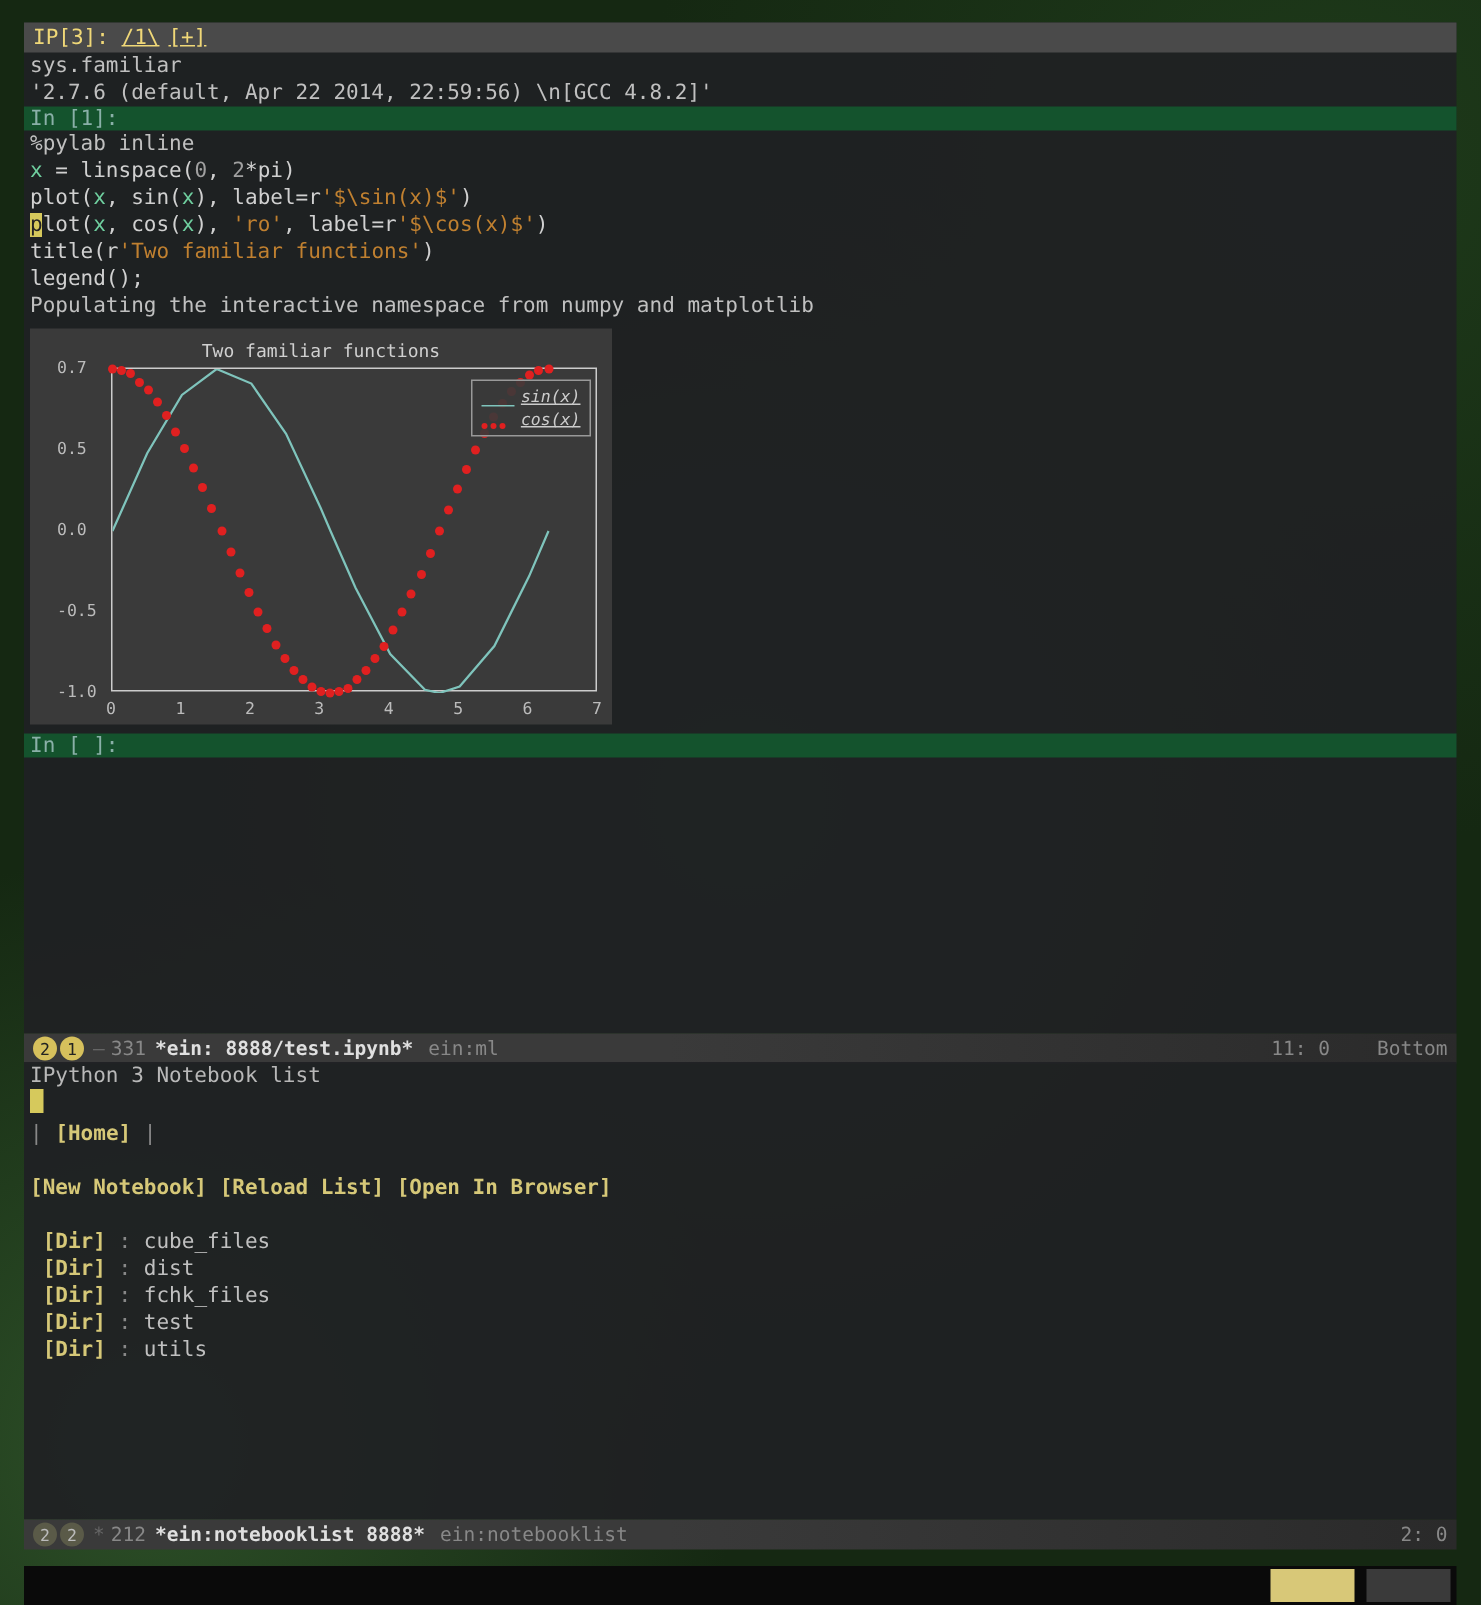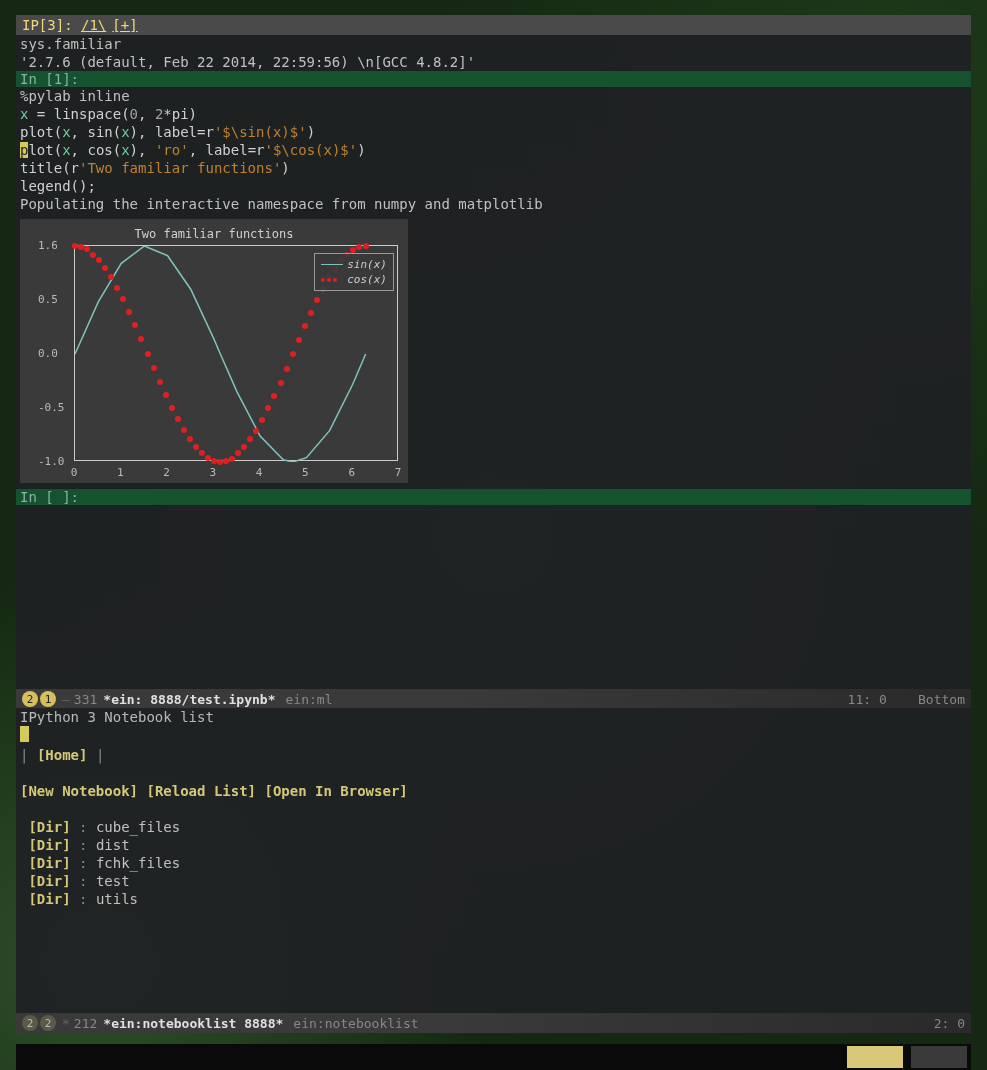--- a/index.html
+++ b/index.html
@@ -73,21 +73,21 @@
 }
 .ytick { position:absolute; left:18px; font-size:11px; color:#bbb; transform:translateY(-50%); }
 .xtick { position:absolute; bottom:4px; font-size:11px; color:#bbb; transform:translateX(-50%); }
 .legend-box {
   position:absolute; right:14px; top:34px;
   background:rgba(58,58,58,0.9);
   border:1px solid #999;
   padding:3px 6px;
   font-size:11px; color:#ccc;
 }
-.legend-row { display:flex; align-items:center; gap:4px; padding:1px 0;}
+.legend-row { display:flex; align-items:flex-end; gap:4px; padding:1px 0;text-decoration:underline;}
 .legend-line { width:22px; height:0; border-top:1.5px solid #7fc4bc; }
 .legend-dots { width:22px; display:flex; gap:2px; }
 .legend-dots span { width:4px; height:4px; background:#e02020; border-radius:50%; }
 .cos-dot { position:absolute; width:6px; height:6px; background:#e02020; border-radius:50%; transform:translate(-50%,-50%);}
 svg.sine { position:absolute; inset:0; }
 .modeline {
   position:absolute; left:16px; right:16px; height:20px;
   background: linear-gradient(to right, #3a3a3a 0%, #3a3a3a 45%, #2a2a2a 100%);
   display:flex; align-items:center; font-size:13px; color:#888;
   padding:0 6px;
@@ -118,21 +118,21 @@
 </head>
 <body>
 
 <div class="bg-leaves"></div>
 
 <div class="pane pane-top">
   <div class="toolbar">
     <span>IP[3]: </span><span class="slash">/1\</span><span class="tab-plus">[+]</span>
   </div>
   <div class="codeblock out"><span>sys.familiar</span>
-<span>'2.7.6 (default, Feb 22 2014, 22:59:56) \n[GCC 4.8.2]'</span></div>
+<span>'2.7.6 (default, Apr 22 2014, 22:59:56) \n[GCC 4.8.2]'</span></div>
 
   <div class="prompt-row"><span>In [1]:</span></div>
   <div class="codeblock"><span class="kw0">%pylab inline</span>
 <span class="var">x</span><span> = linspace(</span><span class="num">0</span><span>, </span><span class="num">2</span><span>*pi)</span>
 <span>plot(</span><span class="var">x</span><span>, sin(</span><span class="var">x</span><span>), label=r</span><span class="str">'$\sin(x)$'</span><span>)</span>
 <span class="cursor-hl">p</span><span>lot(</span><span class="var">x</span><span>, cos(</span><span class="var">x</span><span>), </span><span class="str">'ro'</span><span>, label=r</span><span class="str">'$\cos(x)$'</span><span>)</span>
 <span>title(r</span><span class="str">'Two familiar functions'</span><span>)</span>
 <span>legend();</span>
 <span class="out">Populating the interactive namespace from numpy and matplotlib</span></div>
 
@@ -203,21 +203,21 @@
             <span></span>
             <span></span>
           </span>
           <span style="font-style:italic">cos(x)</span>
         </div>
     </div>
   <div class="ytick" style="top: 242px;">-1.0</div>
       <div class="ytick" style="top: 188px;">-0.5</div>
       <div class="ytick" style="top: 134px;">0.0</div>
       <div class="ytick" style="top: 80px;">0.5</div>
-      <div class="ytick" style="top: 26px;">1.6</div>
+      <div class="ytick" style="top: 26px;">0.7</div>
       <div class="xtick" style="left: 54px;">0</div>
       <div class="xtick" style="left: 100.286px;">1</div>
       <div class="xtick" style="left: 146.571px;">2</div>
       <div class="xtick" style="left: 192.857px;">3</div>
       <div class="xtick" style="left: 239.143px;">4</div>
       <div class="xtick" style="left: 285.429px;">5</div>
       <div class="xtick" style="left: 331.714px;">6</div>
       <div class="xtick" style="left: 378px;">7</div>
     </div>
 

